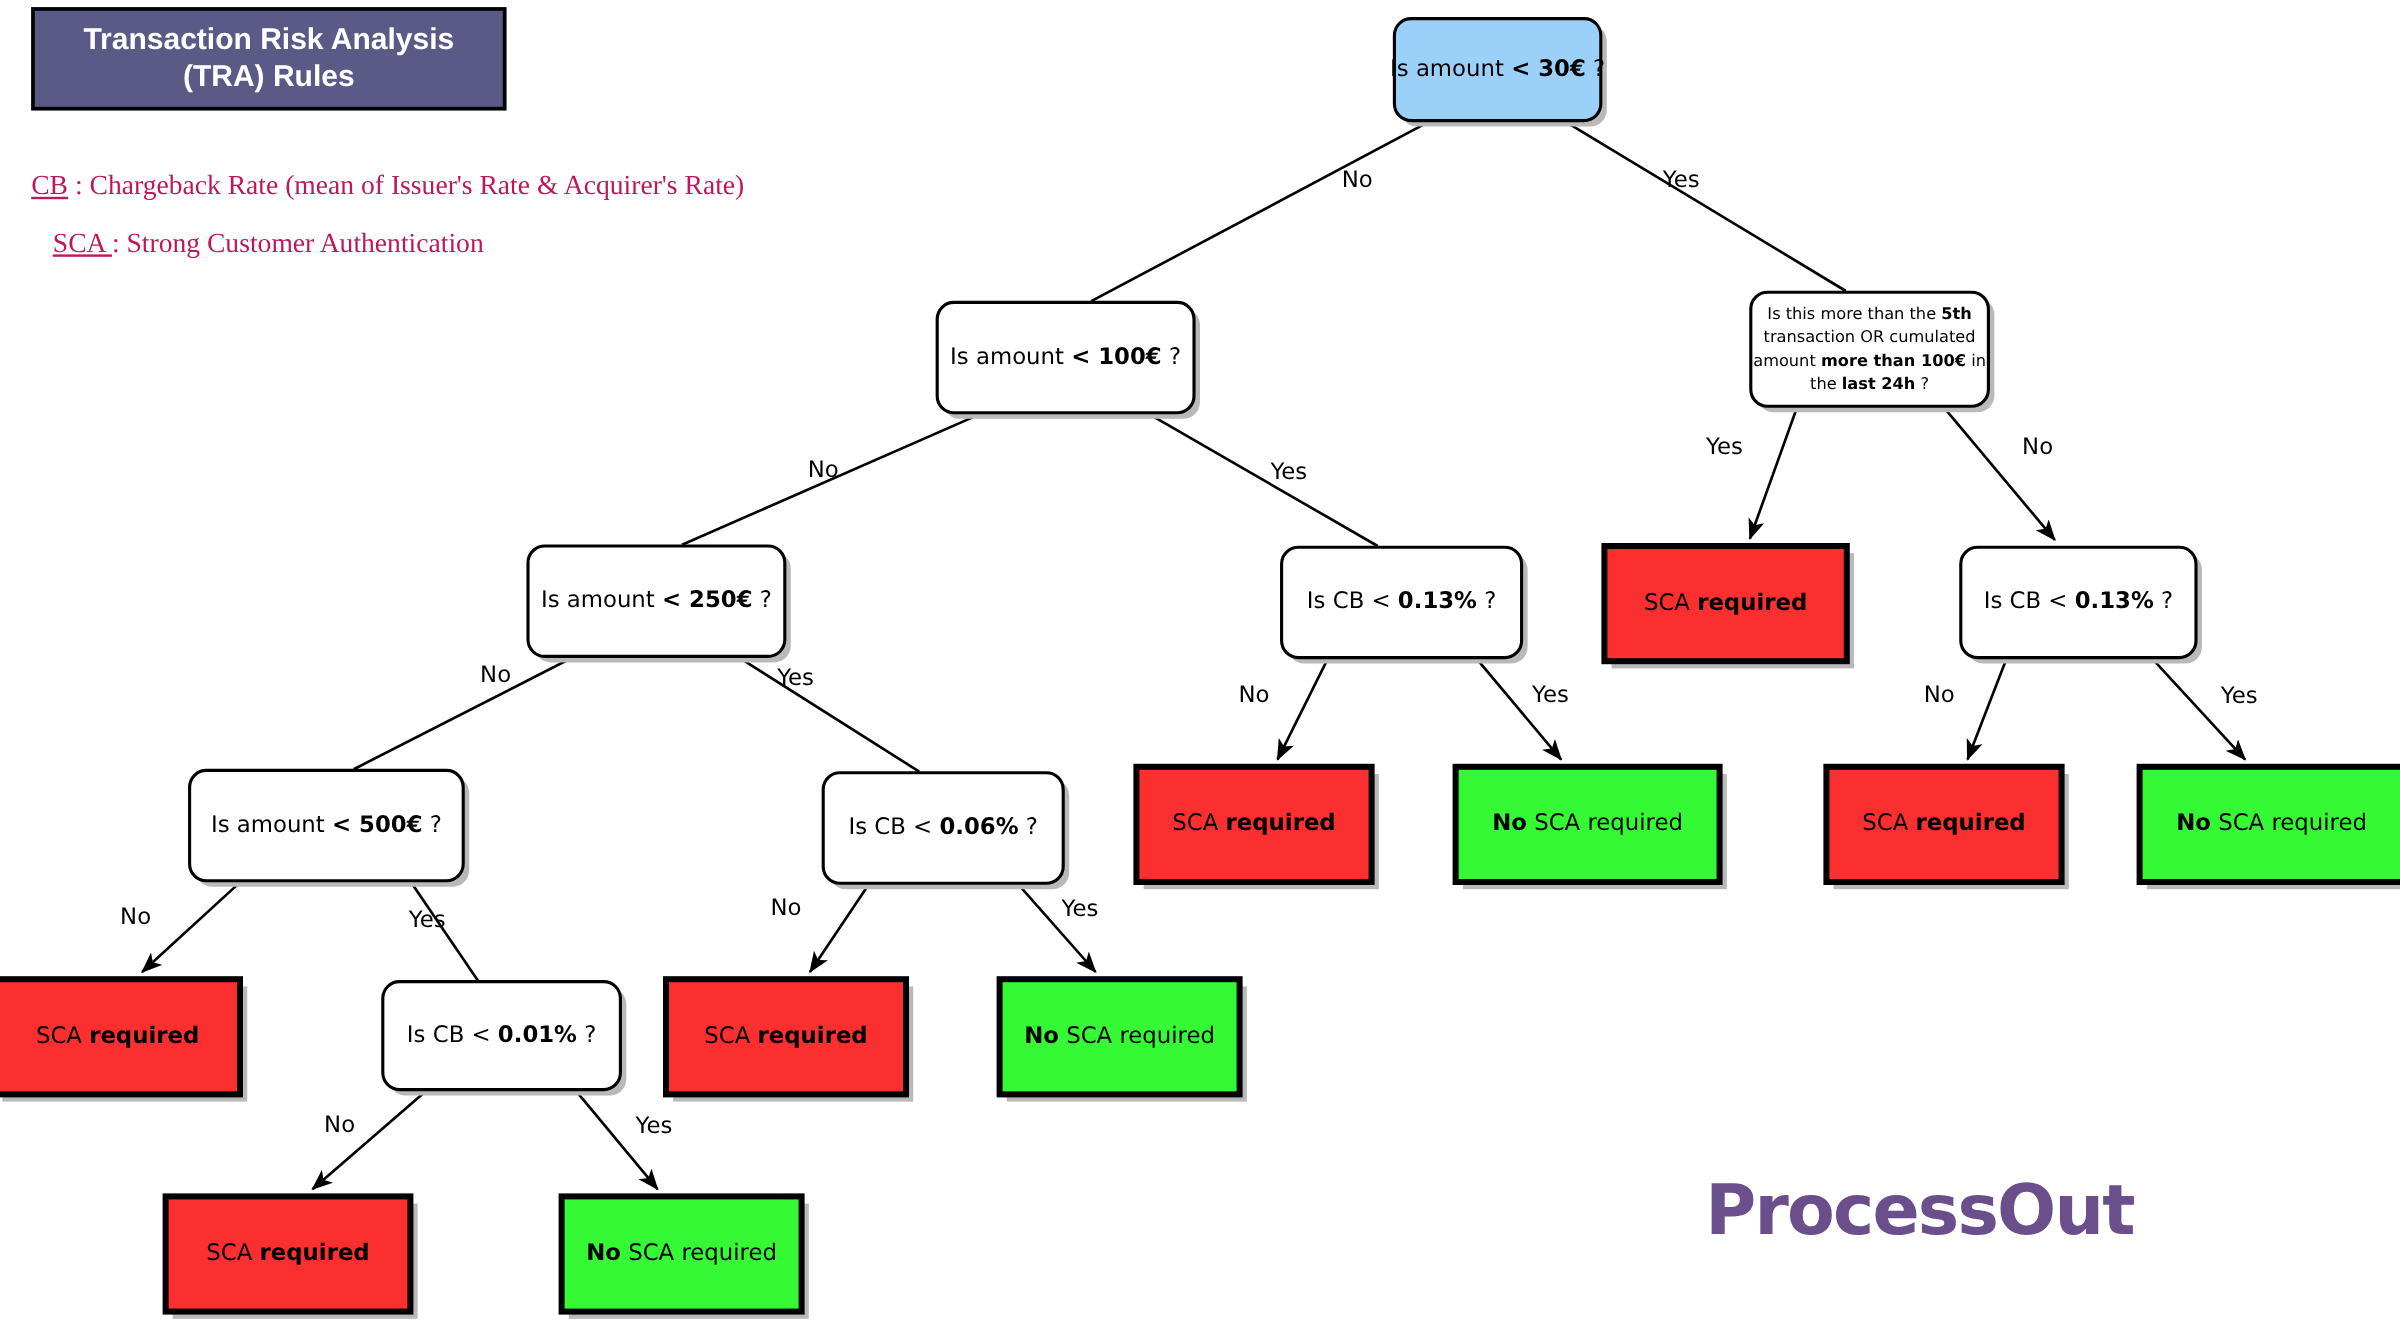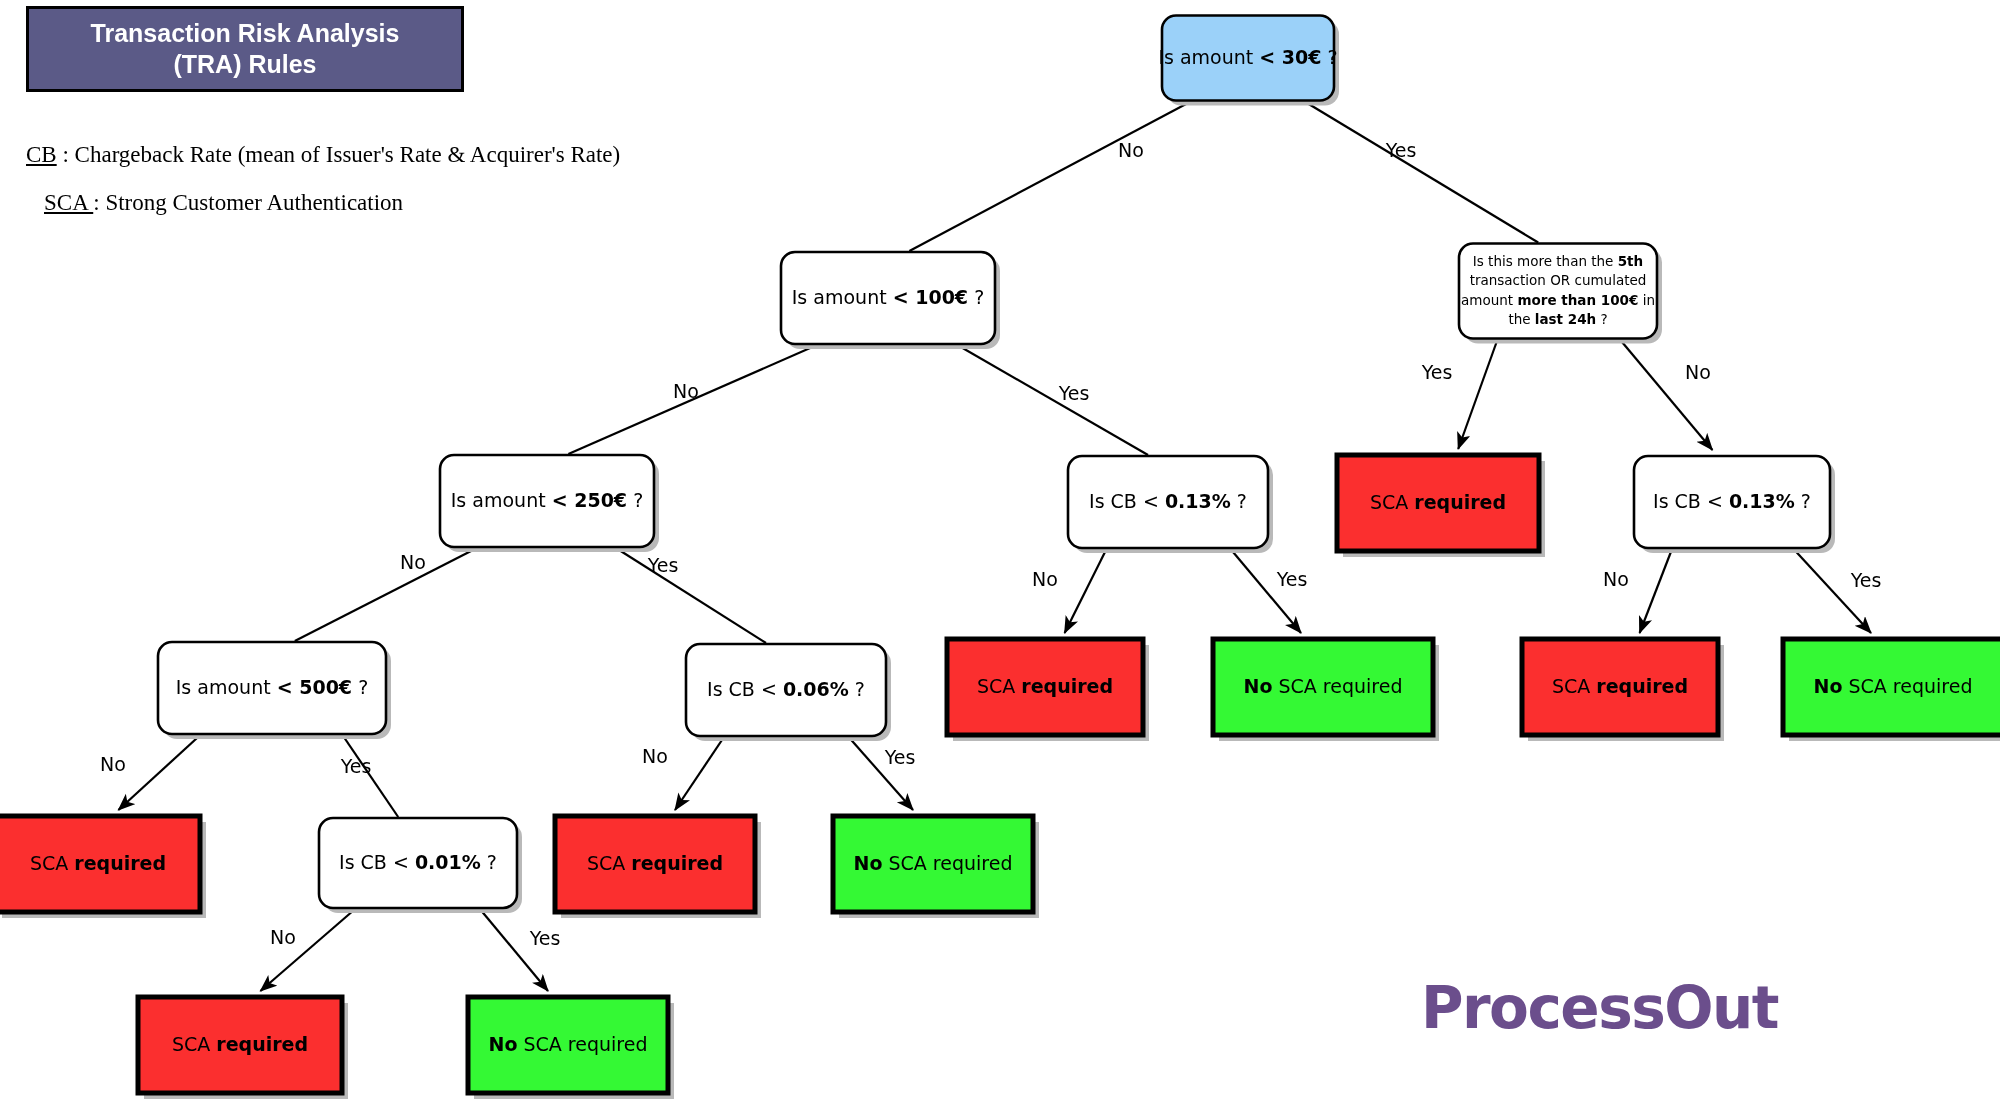--- a/index.html
+++ b/index.html
@@ -13,21 +13,21 @@
     position: relative;
     overflow: hidden;
     font-family: "DejaVu Sans", sans-serif;
   }
 
   
   #title-box {
     position: absolute;
     left: 26px;
     top: 6px;
-    width: 438px;
+    width: 396px;
     height: 86px;
     background: #5b5a87;
     border: 3px solid #000000;
     box-sizing: border-box;
     display: flex;
     align-items: center;
     justify-content: center;
     text-align: center;
   }
   #title-text {
@@ -37,21 +37,21 @@
     font-size: 25px;
     line-height: 1.25;
     white-space: pre-line;
   }
 
   
   .legend-line {
     position: absolute;
     font-family: "Liberation Serif", serif;
     font-size: 23px;
-    color: #000000;
+    color: #be185d;
     white-space: nowrap;
   }
   .legend-line .abbr {
     text-decoration: underline;
   }
   #legend-cb { left: 26px; top: 142px; }
   #legend-sca { left: 44px; top: 190px; }
 
   
   #logo {

